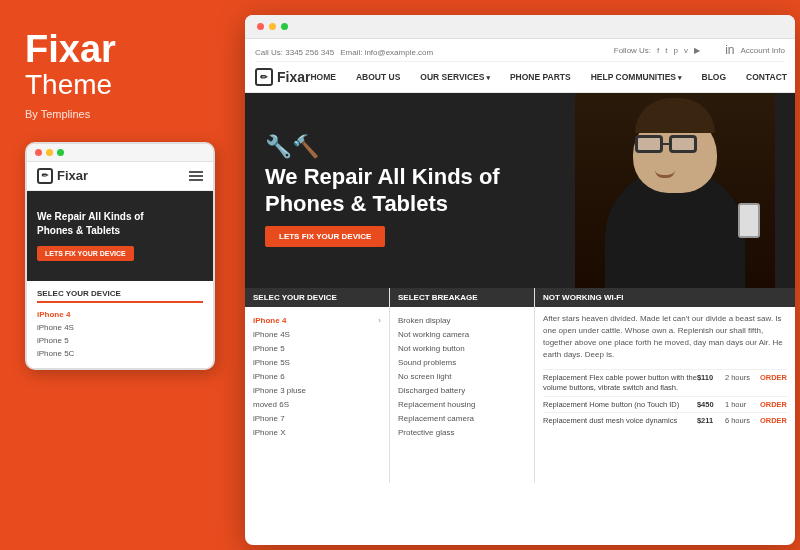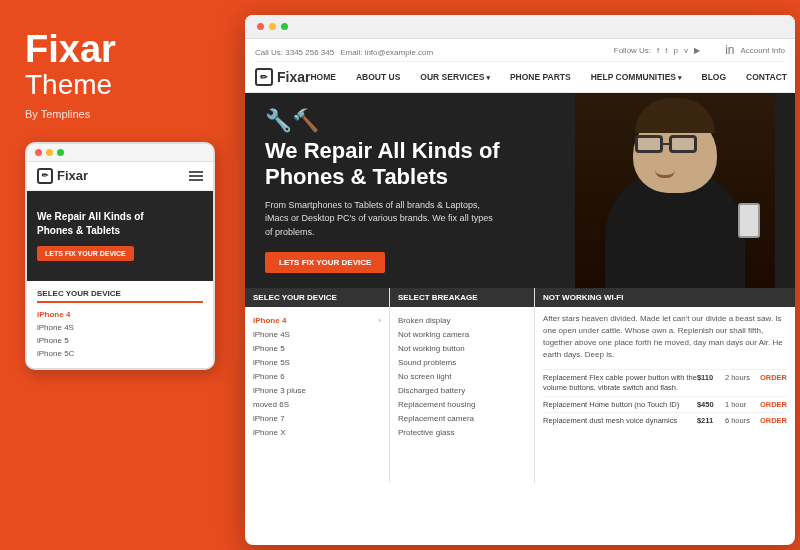--- a/index.html
+++ b/index.html
@@ -482,21 +482,20 @@
         <span class="browser-menu-item">☰</span>
         <span class="cart-icon">🛒</span>
       </div>
     </div>
   </div>
 
   <div class="hero">
     <div class="hero-content">
       <div class="hero-icon">🔧🔨</div>
       <div class="hero-title">We Repair All Kinds of<br>Phones &amp; Tablets</div>
-      <div class="hero-subtitle">From Smartphones to Tablets of all brands &amp; Laptops, iMacs or Desktop PC's of various brands. We fix all types of problems.</div>
       <div class="hero-cta">LETS FIX YOUR DEVICE</div>
     </div>
     <div class="hero-image">
 
       <div style="width:200px; height:195px; position:relative; overflow:hidden;">
 
         <div style="position:absolute; inset:0; background:linear-gradient(180deg,#2a1a0a 0%,#1a0a00 100%);"></div>
 
         <div style="position:absolute; bottom:0; left:30px; width:140px; height:120px; background:#1a1a1a; border-radius:70px 70px 0 0;"></div>
 

